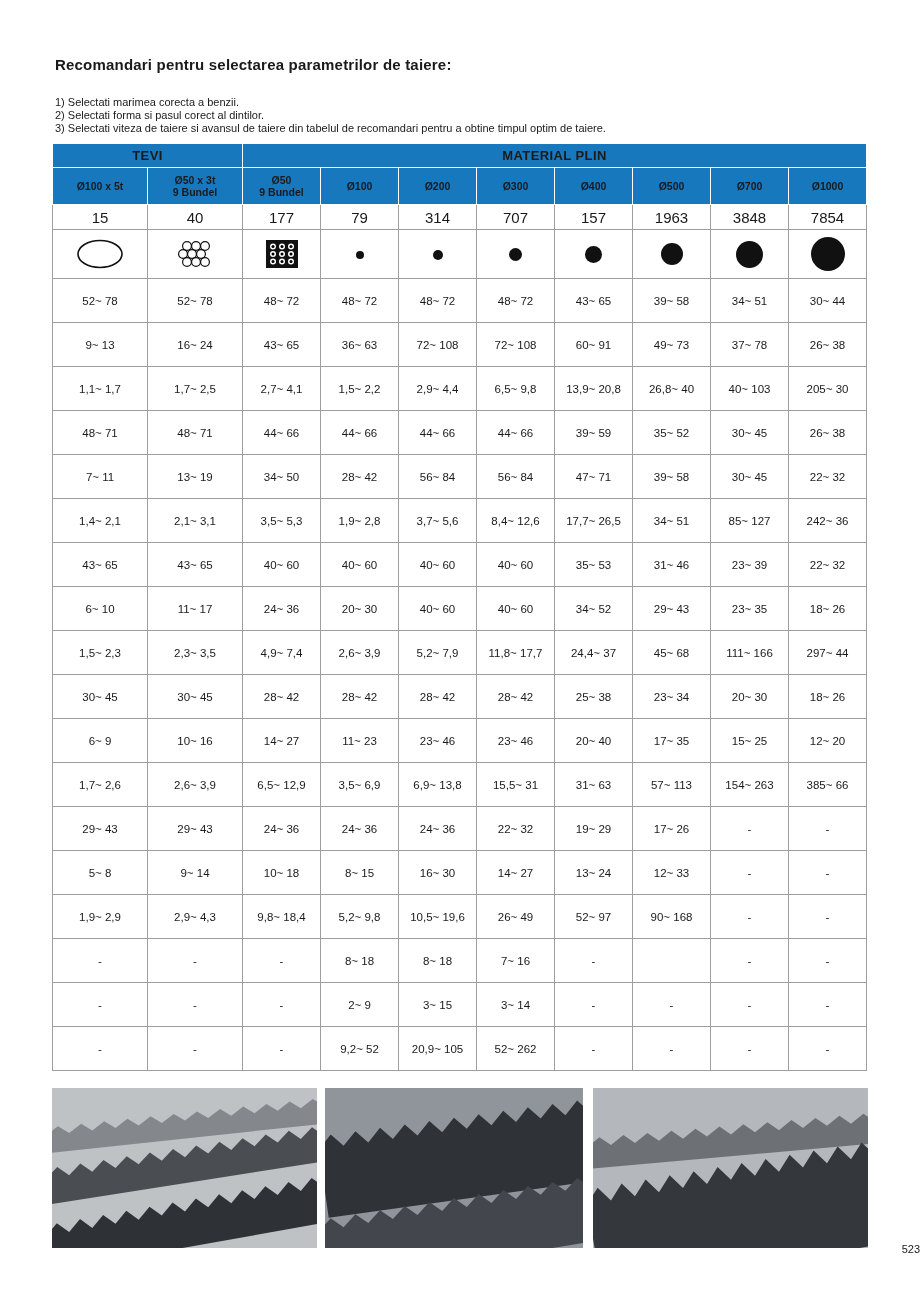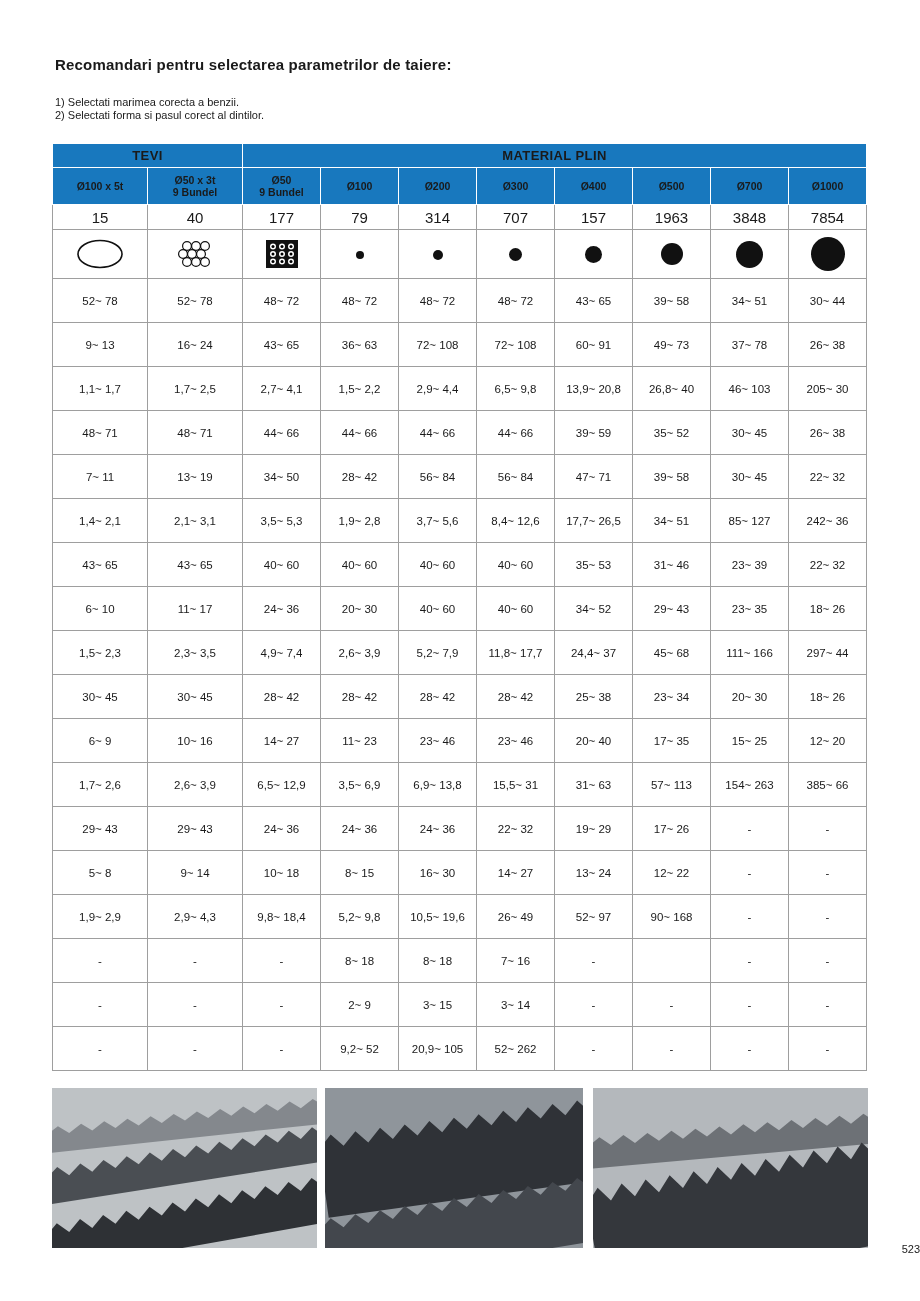--- a/index.html
+++ b/index.html
@@ -50,20 +50,21 @@
 </head>
 <body>
 
 <div class="page">
 
   <div class="title">Recomandari pentru selectarea parametrilor de taiere:</div>
 
   <div class="notes">
     <div>1) Selectati marimea corecta a benzii.</div>
     <div>2) Selectati forma si pasul corect al dintilor.</div>
+    <div>3) Selectati viteza de taiere si avansul de taiere din tabelul de recomandari pentru a obtine timpul optim de taiere.</div>
   </div>
 
   <table class="params">
     <colgroup>
       <col style="width:95px">
         <col style="width:95px">
       <col style="width:78px">
         <col style="width:78px">
         <col style="width:78px">
         <col style="width:78px">
@@ -209,21 +210,21 @@
         </tr>
         <tr class="data-row">
           <td>1,1~ 1,7</td>
           <td>1,7~ 2,5</td>
           <td>2,7~ 4,1</td>
           <td>1,5~ 2,2</td>
           <td>2,9~ 4,4</td>
           <td>6,5~ 9,8</td>
           <td>13,9~ 20,8</td>
           <td>26,8~ 40</td>
-          <td>46~ 103</td>
+          <td>40~ 103</td>
           <td>205~ 30</td>
         </tr>
         <tr class="data-row">
           <td>48~ 71</td>
           <td>48~ 71</td>
           <td>44~ 66</td>
           <td>44~ 66</td>
           <td>44~ 66</td>
           <td>44~ 66</td>
           <td>39~ 59</td>
@@ -340,21 +341,21 @@
           <td>-</td>
         </tr>
         <tr class="data-row">
           <td>5~ 8</td>
           <td>9~ 14</td>
           <td>10~ 18</td>
           <td>8~ 15</td>
           <td>16~ 30</td>
           <td>14~ 27</td>
           <td>13~ 24</td>
-          <td>12~ 22</td>
+          <td>12~ 33</td>
           <td>-</td>
           <td>-</td>
         </tr>
         <tr class="data-row">
           <td>1,9~ 2,9</td>
           <td>2,9~ 4,3</td>
           <td>9,8~ 18,4</td>
           <td>5,2~ 9,8</td>
           <td>10,5~ 19,6</td>
           <td>26~ 49</td>

